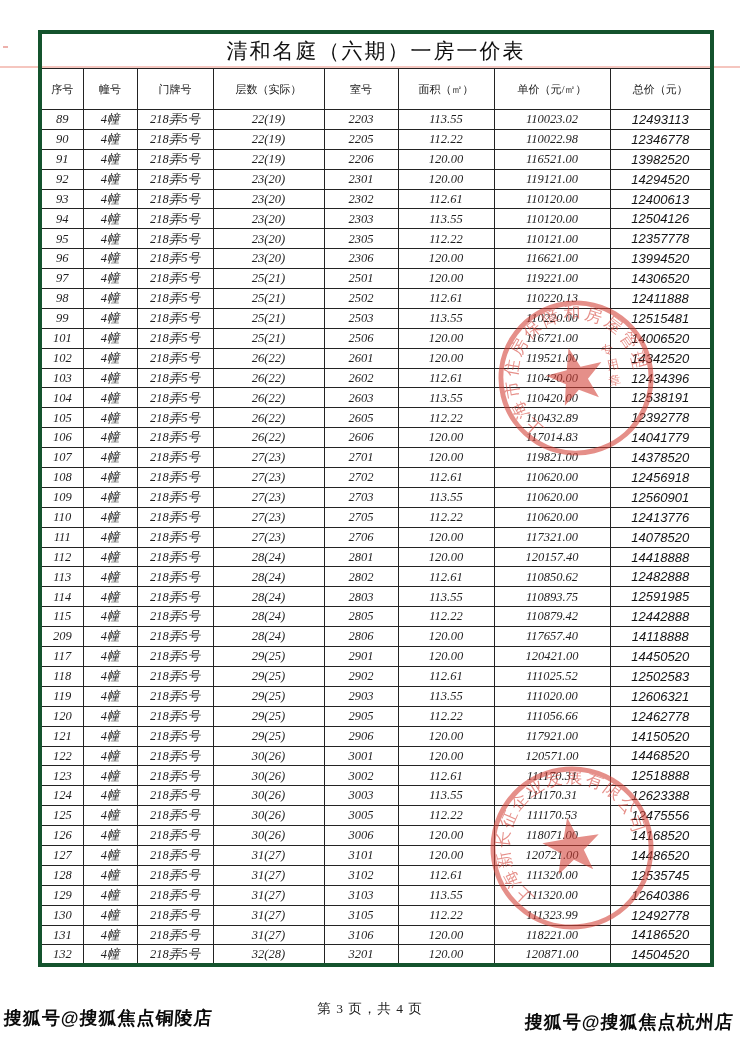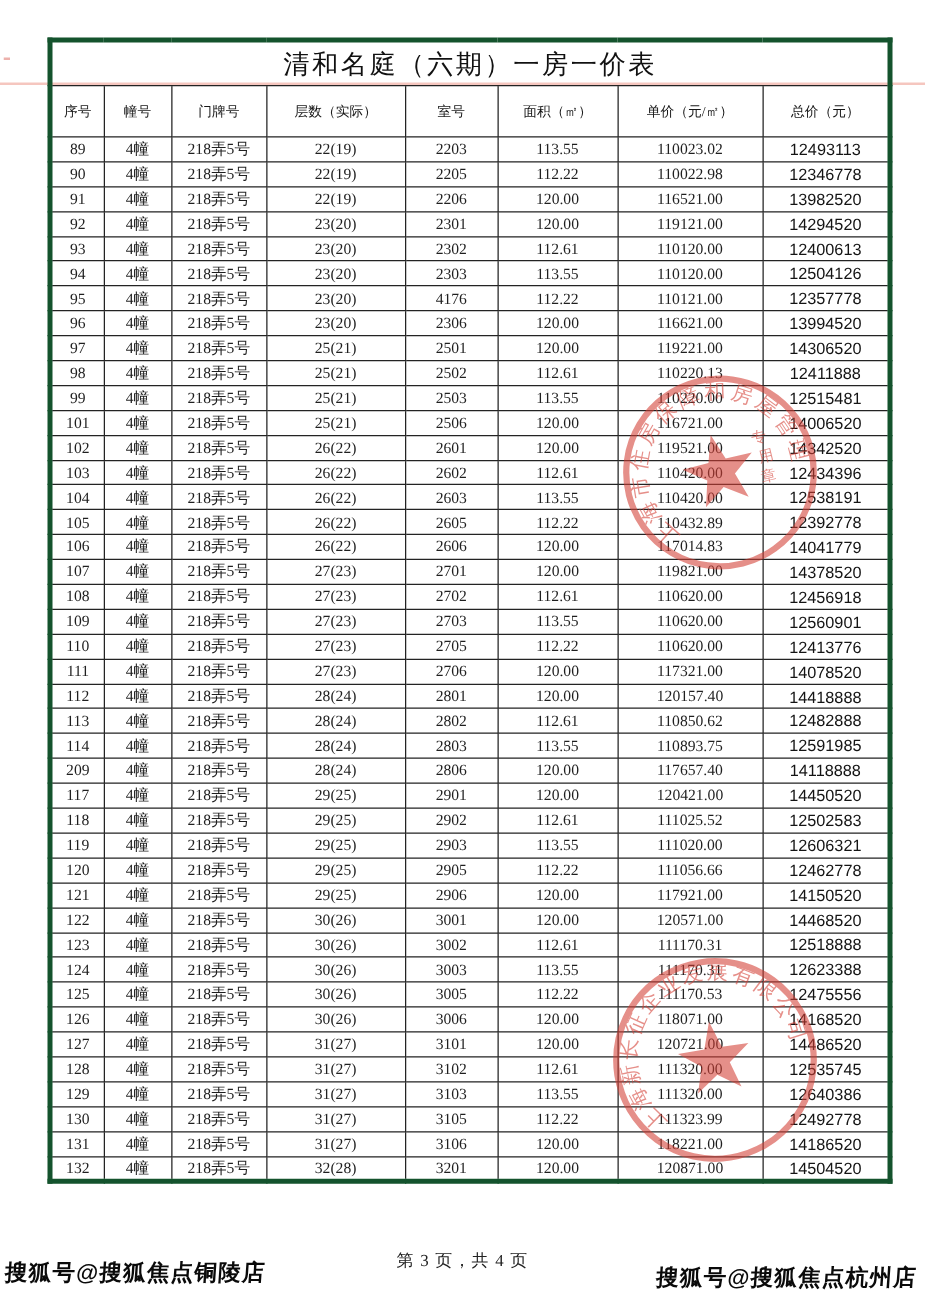--- a/index.html
+++ b/index.html
@@ -20,21 +20,21 @@
   }
   .price-table th,.price-table td{
     border:1px solid #232323;text-align:center;padding:0;
     font-weight:normal;overflow:hidden;white-space:nowrap;
   }
   .title-cell{
     height:34px;font-size:21px;font-weight:bold;letter-spacing:2px;
     color:#111;
   }
   .head-row th{height:40px;font-size:11px;color:#161616;}
-  tbody tr{height:19.9px;}
+  tbody tr{height:19.9px;font-style:italic;}
   tbody td{font-size:12.5px;line-height:1;color:#1f1f1f;}
   td.c-total{
     font-family:"Liberation Sans","DejaVu Sans",sans-serif;
     font-size:13px;color:#141414;margin-left:28px;
   }
   td.c-addr,td.c-bldg{font-size:12.5px;}
 
   .stamp{position:absolute;pointer-events:none;opacity:.58;}
   .stamp1{left:494px;top:296px;transform:rotate(-14deg);}
   .stamp2{left:486px;top:762px;transform:rotate(-9deg);}
@@ -143,21 +143,21 @@
     <td class="c-room">2303</td>
     <td class="c-area">113.55</td>
     <td class="c-unit">110120.00</td>
     <td class="c-total">12504126</td>
   </tr>
       <tr>
     <td class="c-serial">95</td>
     <td class="c-bldg">4幢</td>
     <td class="c-addr">218弄5号</td>
     <td class="c-floor">23(20)</td>
-    <td class="c-room">4176</td>
+    <td class="c-room">2305</td>
     <td class="c-area">112.22</td>
     <td class="c-unit">110121.00</td>
     <td class="c-total">12357778</td>
   </tr>
       <tr>
     <td class="c-serial">96</td>
     <td class="c-bldg">4幢</td>
     <td class="c-addr">218弄5号</td>
     <td class="c-floor">23(20)</td>
     <td class="c-room">2306</td>
@@ -327,20 +327,30 @@
   </tr>
       <tr>
     <td class="c-serial">114</td>
     <td class="c-bldg">4幢</td>
     <td class="c-addr">218弄5号</td>
     <td class="c-floor">28(24)</td>
     <td class="c-room">2803</td>
     <td class="c-area">113.55</td>
     <td class="c-unit">110893.75</td>
     <td class="c-total">12591985</td>
+  </tr>
+      <tr>
+    <td class="c-serial">115</td>
+    <td class="c-bldg">4幢</td>
+    <td class="c-addr">218弄5号</td>
+    <td class="c-floor">28(24)</td>
+    <td class="c-room">2805</td>
+    <td class="c-area">112.22</td>
+    <td class="c-unit">110879.42</td>
+    <td class="c-total">12442888</td>
   </tr>
       <tr>
     <td class="c-serial">209</td>
     <td class="c-bldg">4幢</td>
     <td class="c-addr">218弄5号</td>
     <td class="c-floor">28(24)</td>
     <td class="c-room">2806</td>
     <td class="c-area">120.00</td>
     <td class="c-unit">117657.40</td>
     <td class="c-total">14118888</td>

